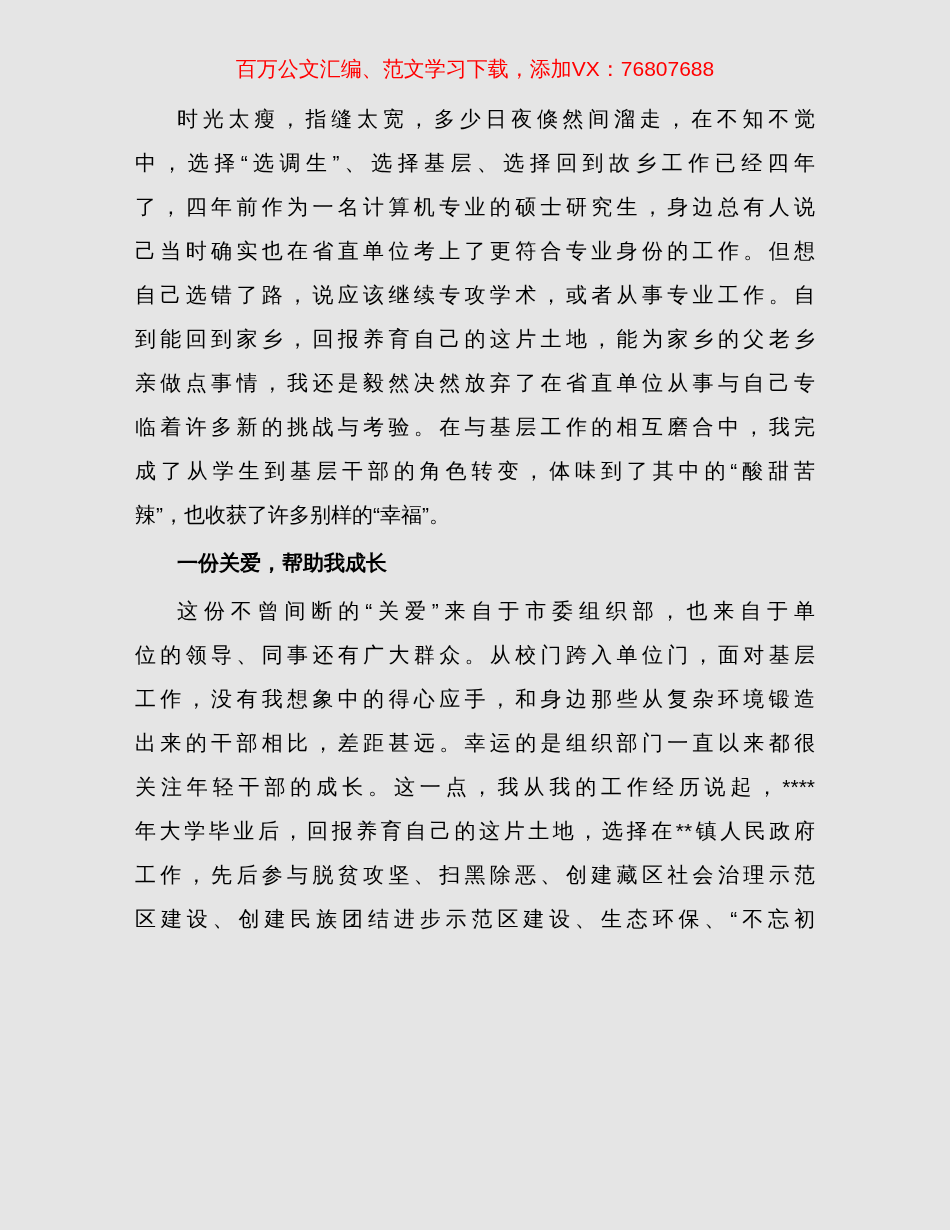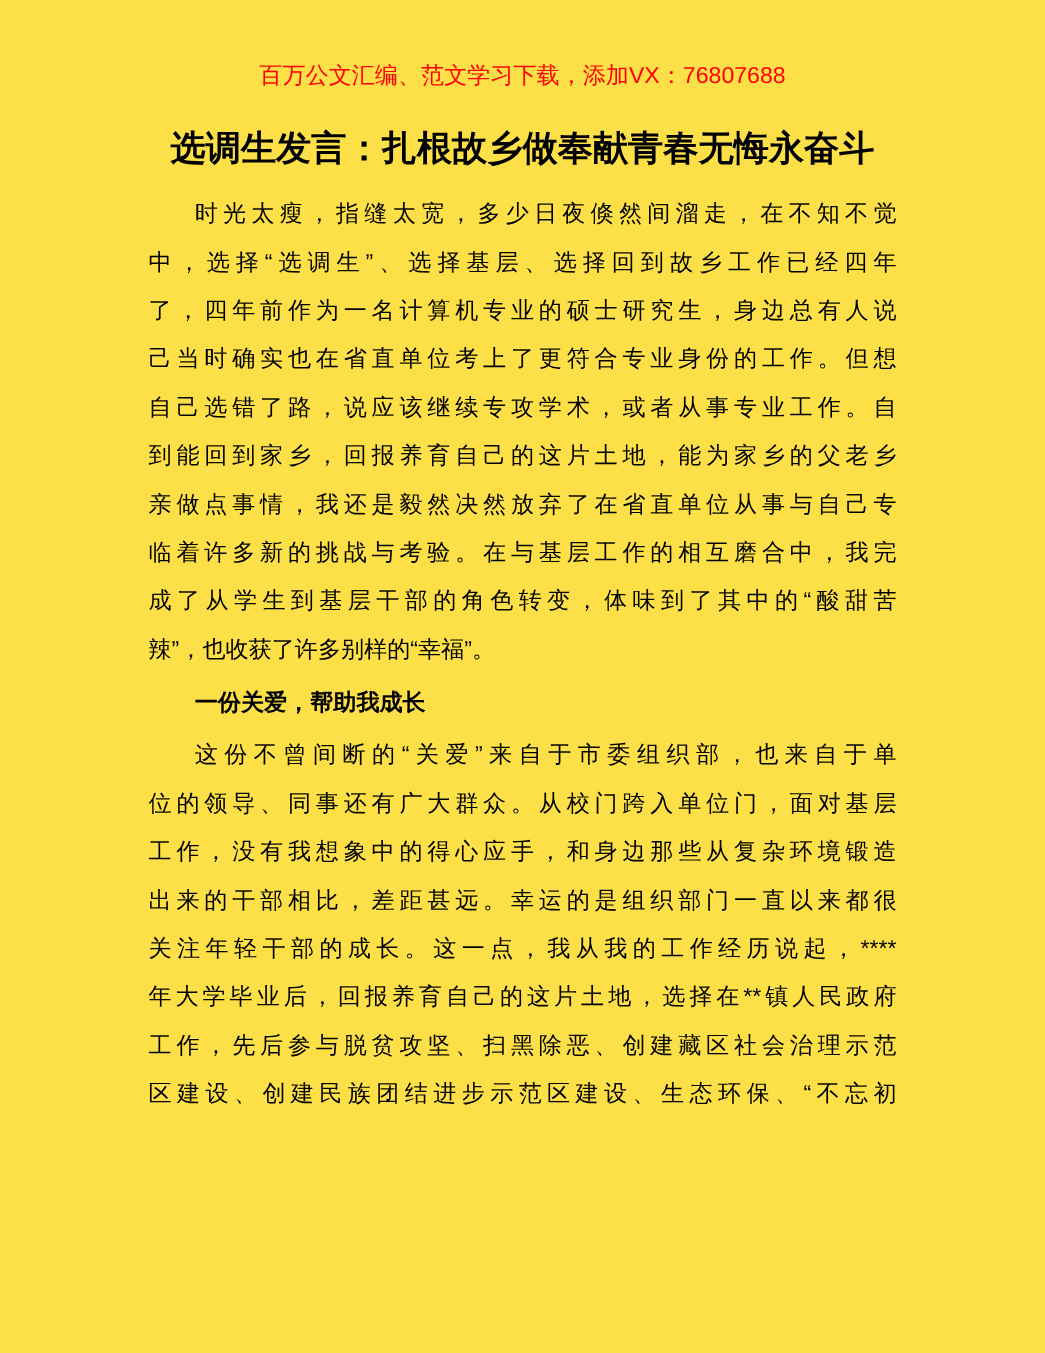--- a/index.html
+++ b/index.html
@@ -4,21 +4,21 @@
 <style>
   html, body {
     margin: 0;
     padding: 0;
     background: #ffffff;
   }
   .page {
     position: relative;
     width: 950px;
     height: 1230px;
-    background: #fde047;
+    background: #e5e5e5;
     overflow: hidden;
     font-family: "Liberation Sans", sans-serif;
     color: #000000;
   }
   .notice {
     margin: 0;
     padding-top: 56px;
     text-align: center;
     font-size: 21px;
     line-height: 26px;
@@ -59,21 +59,20 @@
   .paragraph.subheading .line {
     font-weight: bold;
   }
 </style>
 </head>
 <body>
 
 <div class="page">
   <div class="notice">百万公文汇编、范文学习下载，添加VX：76807688</div>
 
-  <h1 class="doc-title">选调生发言：扎根故乡做奉献青春无悔永奋斗</h1>
 
   <div class="doc-body">
       <div class="paragraph body">
         <div class="line just indent">时光太瘦，指缝太宽，多少日夜倏然间溜走，在不知不觉</div>
         <div class="line just">中，选择“选调生”、选择基层、选择回到故乡工作已经四年</div>
         <div class="line just">了，四年前作为一名计算机专业的硕士研究生，身边总有人说</div>
         <div class="line just">己当时确实也在省直单位考上了更符合专业身份的工作。但想</div>
         <div class="line just">自己选错了路，说应该继续专攻学术，或者从事专业工作。自</div>
         <div class="line just">到能回到家乡，回报养育自己的这片土地，能为家乡的父老乡</div>
         <div class="line just">亲做点事情，我还是毅然决然放弃了在省直单位从事与自己专</div>

